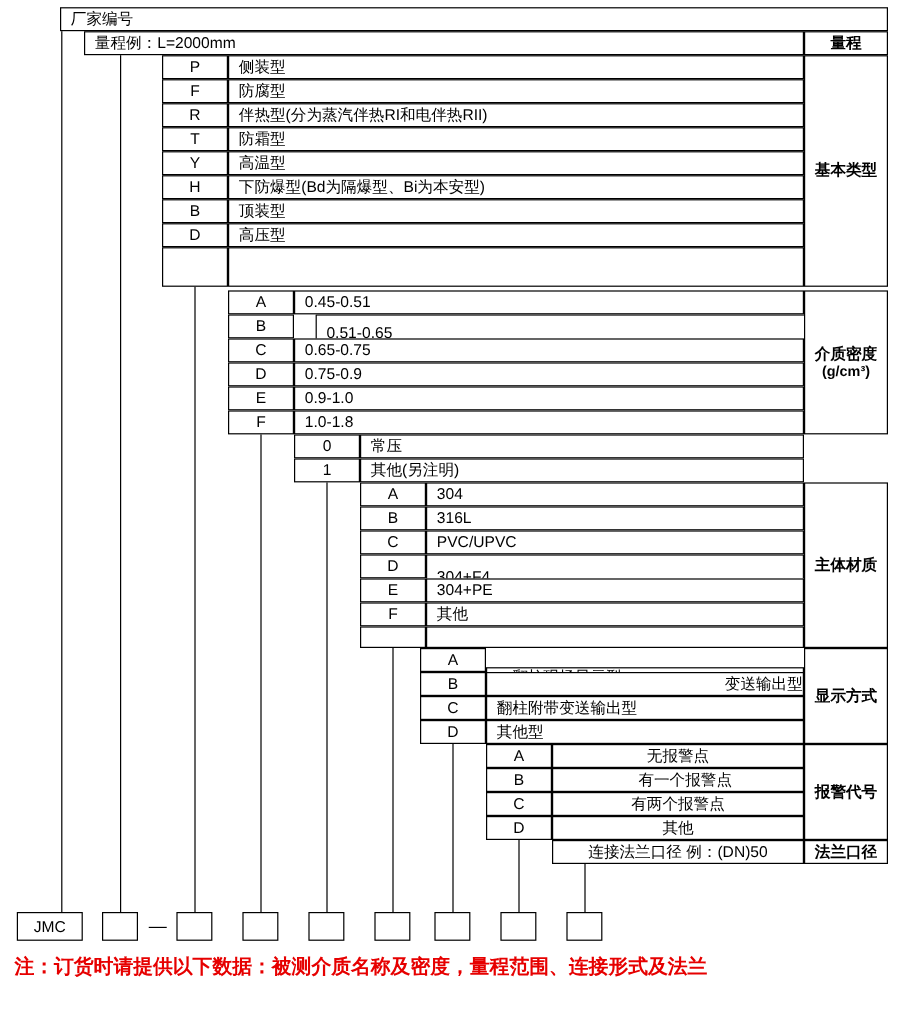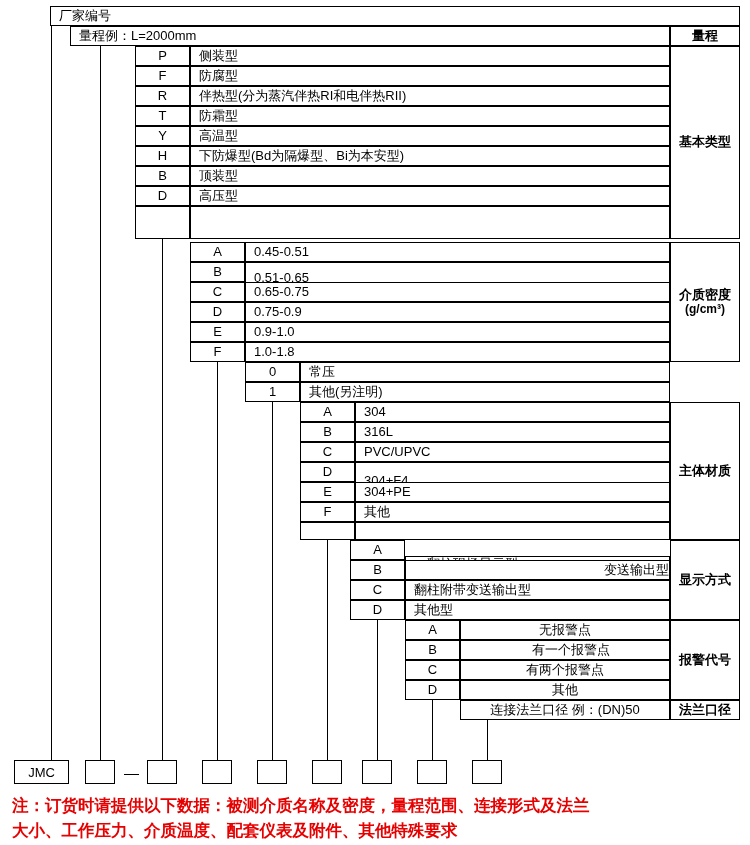--- a/index.html
+++ b/index.html
@@ -165,21 +165,21 @@
   <div class="cell code" style="left:190px;top:242px;width:55px;height:20px;">
       <span>A</span>
     </div>
   <div class="cell desc" style="left:245px;top:242px;width:425px;height:20px;">
       <span>0.45-0.51</span>
     </div>
 
   <div class="cell code" style="left:190px;top:262px;width:55px;height:20px;">
       <span>B</span>
     </div>
-  <div class="cell desc" style="left:245px;top:262px;width:425px;height:32px;">
+  <div class="cell desc" style="left:263px;top:262px;width:425px;height:32px;">
       <span>0.51-0.65</span>
     </div>
 
   <div class="cell code" style="left:190px;top:282px;width:55px;height:20px;">
       <span>C</span>
     </div>
   <div class="cell desc" style="left:245px;top:282px;width:425px;height:20px;">
       <span>0.65-0.75</span>
     </div>
 
@@ -363,17 +363,14 @@
   <div class="bbox" style="left:202px;top:760px;width:30px;"></div>
   <div class="bbox" style="left:257px;top:760px;width:30px;"></div>
   <div class="bbox" style="left:312px;top:760px;width:30px;"></div>
   <div class="bbox" style="left:362px;top:760px;width:30px;"></div>
   <div class="bbox" style="left:417px;top:760px;width:30px;"></div>
   <div class="bbox" style="left:472px;top:760px;width:30px;"></div>
 
   <div class="note" style="left:12px;top:795px;">
     <span>注：订货时请提供以下数据：被测介质名称及密度，量程范围、连接形式及法兰</span>
   </div>
-  <div class="note" style="left:12px;top:820px;">
-    <span>大小、工作压力、介质温度、配套仪表及附件、其他特殊要求</span>
-  </div>
 
 </div>
 
 </body></html>

